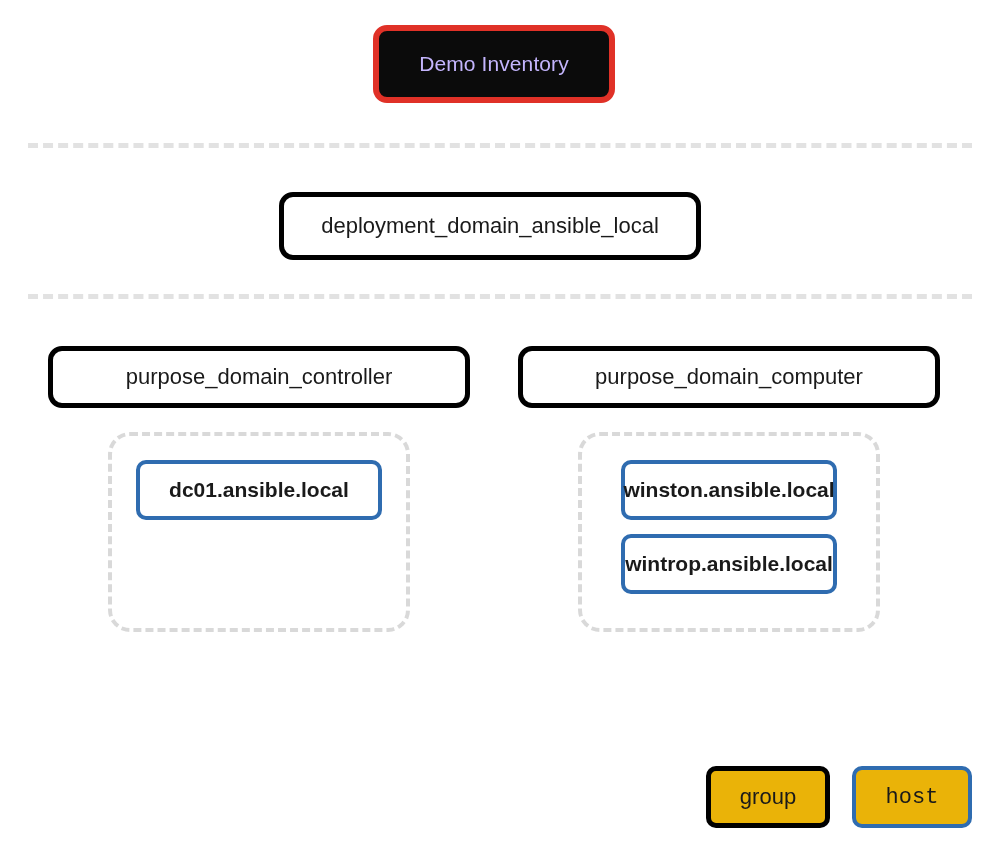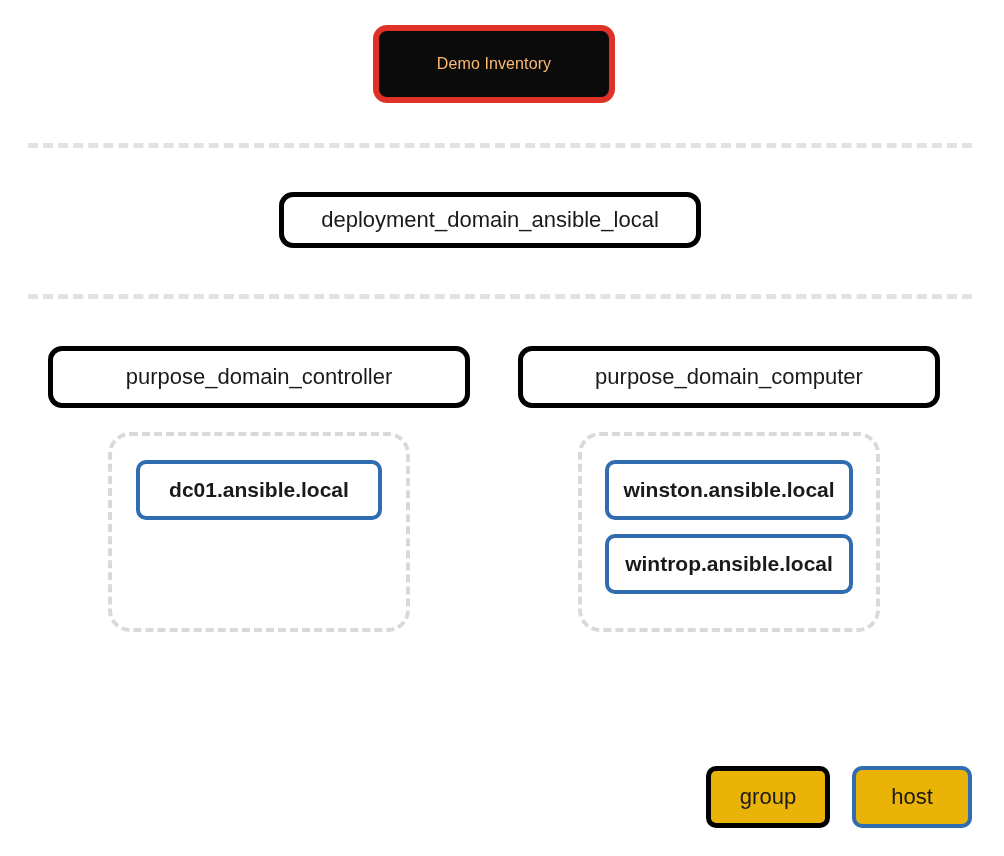--- a/index.html
+++ b/index.html
@@ -29,22 +29,22 @@
     height: 78px;
     box-sizing: border-box;
     background: #0b0b0b;
     border: 6px solid #e03127;
     border-radius: 14px;
     display: flex;
     align-items: center;
     justify-content: center;
   }
   .inventory-node .label {
-    color: #fdba74;
-    font-size: 16px;
+    color: #c4b5fd;
+    font-size: 21px;
     letter-spacing: 0.1px;
     white-space: nowrap;
   }
 
   
   .tier-separator {
     position: absolute;
     left: 28px;
     width: 944px;
     height: 0;
@@ -67,21 +67,21 @@
   .group-node .label {
     color: #1a1a1a;
     font-size: 22px;
     white-space: nowrap;
   }
 
   .node-deployment {
     left: 279px;
     top: 192px;
     width: 422px;
-    height: 56px;
+    height: 68px;
   }
   .node-controller {
     left: 48px;
     top: 346px;
     width: 422px;
     height: 62px;
   }
   .node-computer {
     left: 518px;
     top: 346px;
@@ -127,21 +127,21 @@
     justify-content: center;
     padding: 0 20px;
     font-weight: bold;
   }
   .host-node .label {
     color: #1a1a1a;
     font-size: 21px;
     white-space: nowrap;
   }
   .container-controller .host-node { width: 246px; }
-  .container-computer .host-node { width: 248px; }
+  .container-computer .host-node { width: 216px; }
 
   
   .legend {
     position: absolute;
     left: 706px;
     top: 766px;
     display: flex;
     align-items: center;
     gap: 22px;
   }
@@ -159,20 +159,21 @@
     font-size: 22px;
     white-space: nowrap;
   }
   .legend-group {
     width: 124px;
     border: 5px solid #000000;
   }
   .legend-host {
     width: 120px;
     border: 4px solid #2f6cb0;
+    font-family: Liberation Mono, monospace;
   }
 </style>
 </head>
 <body>
 
 <div class="canvas">
 
   <div class="inventory-node">
     <span class="label">Demo Inventory</span>
   </div>

